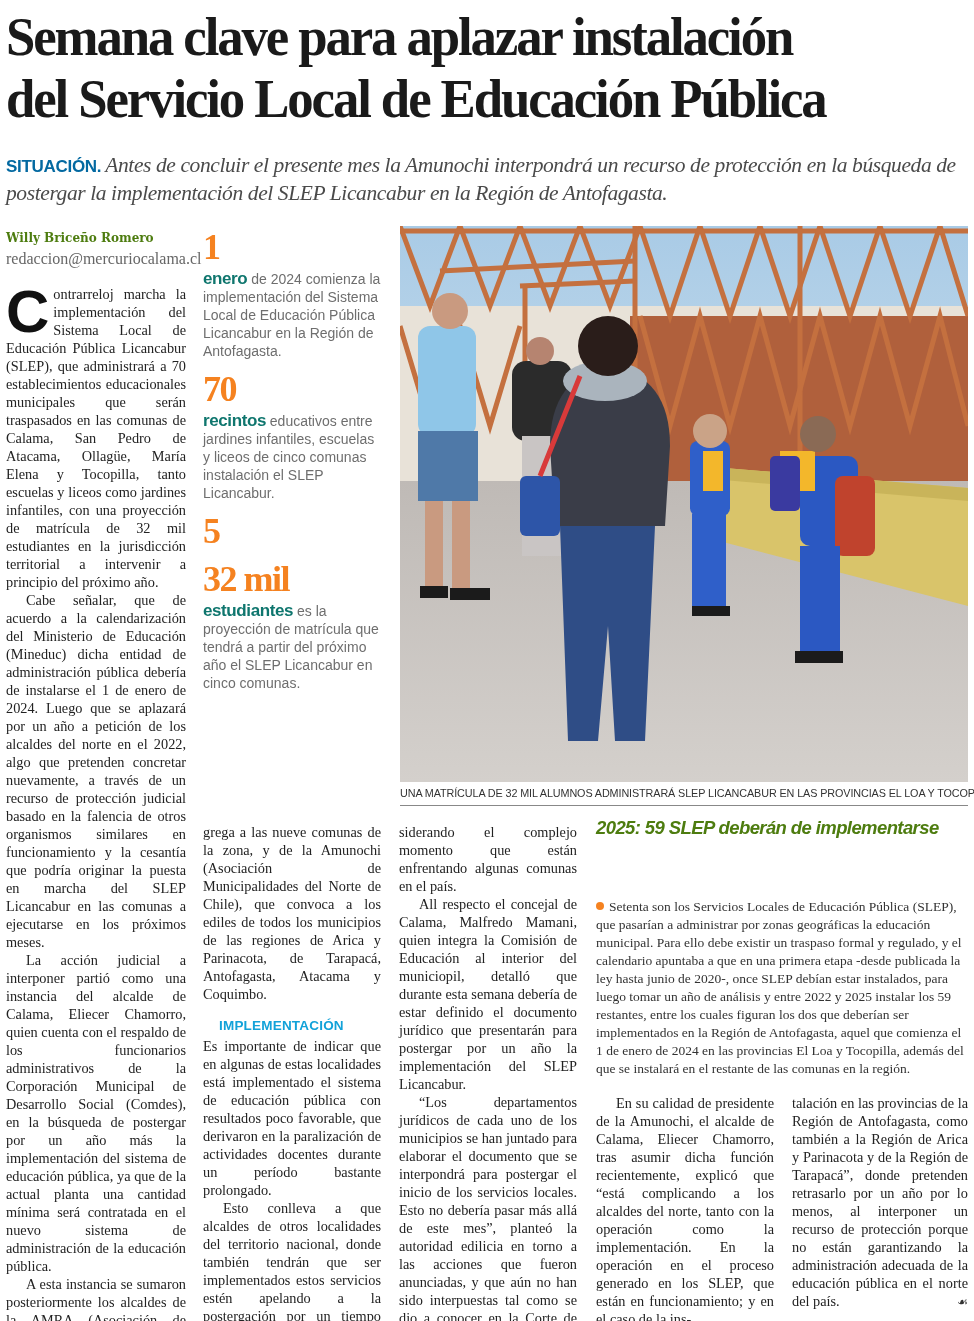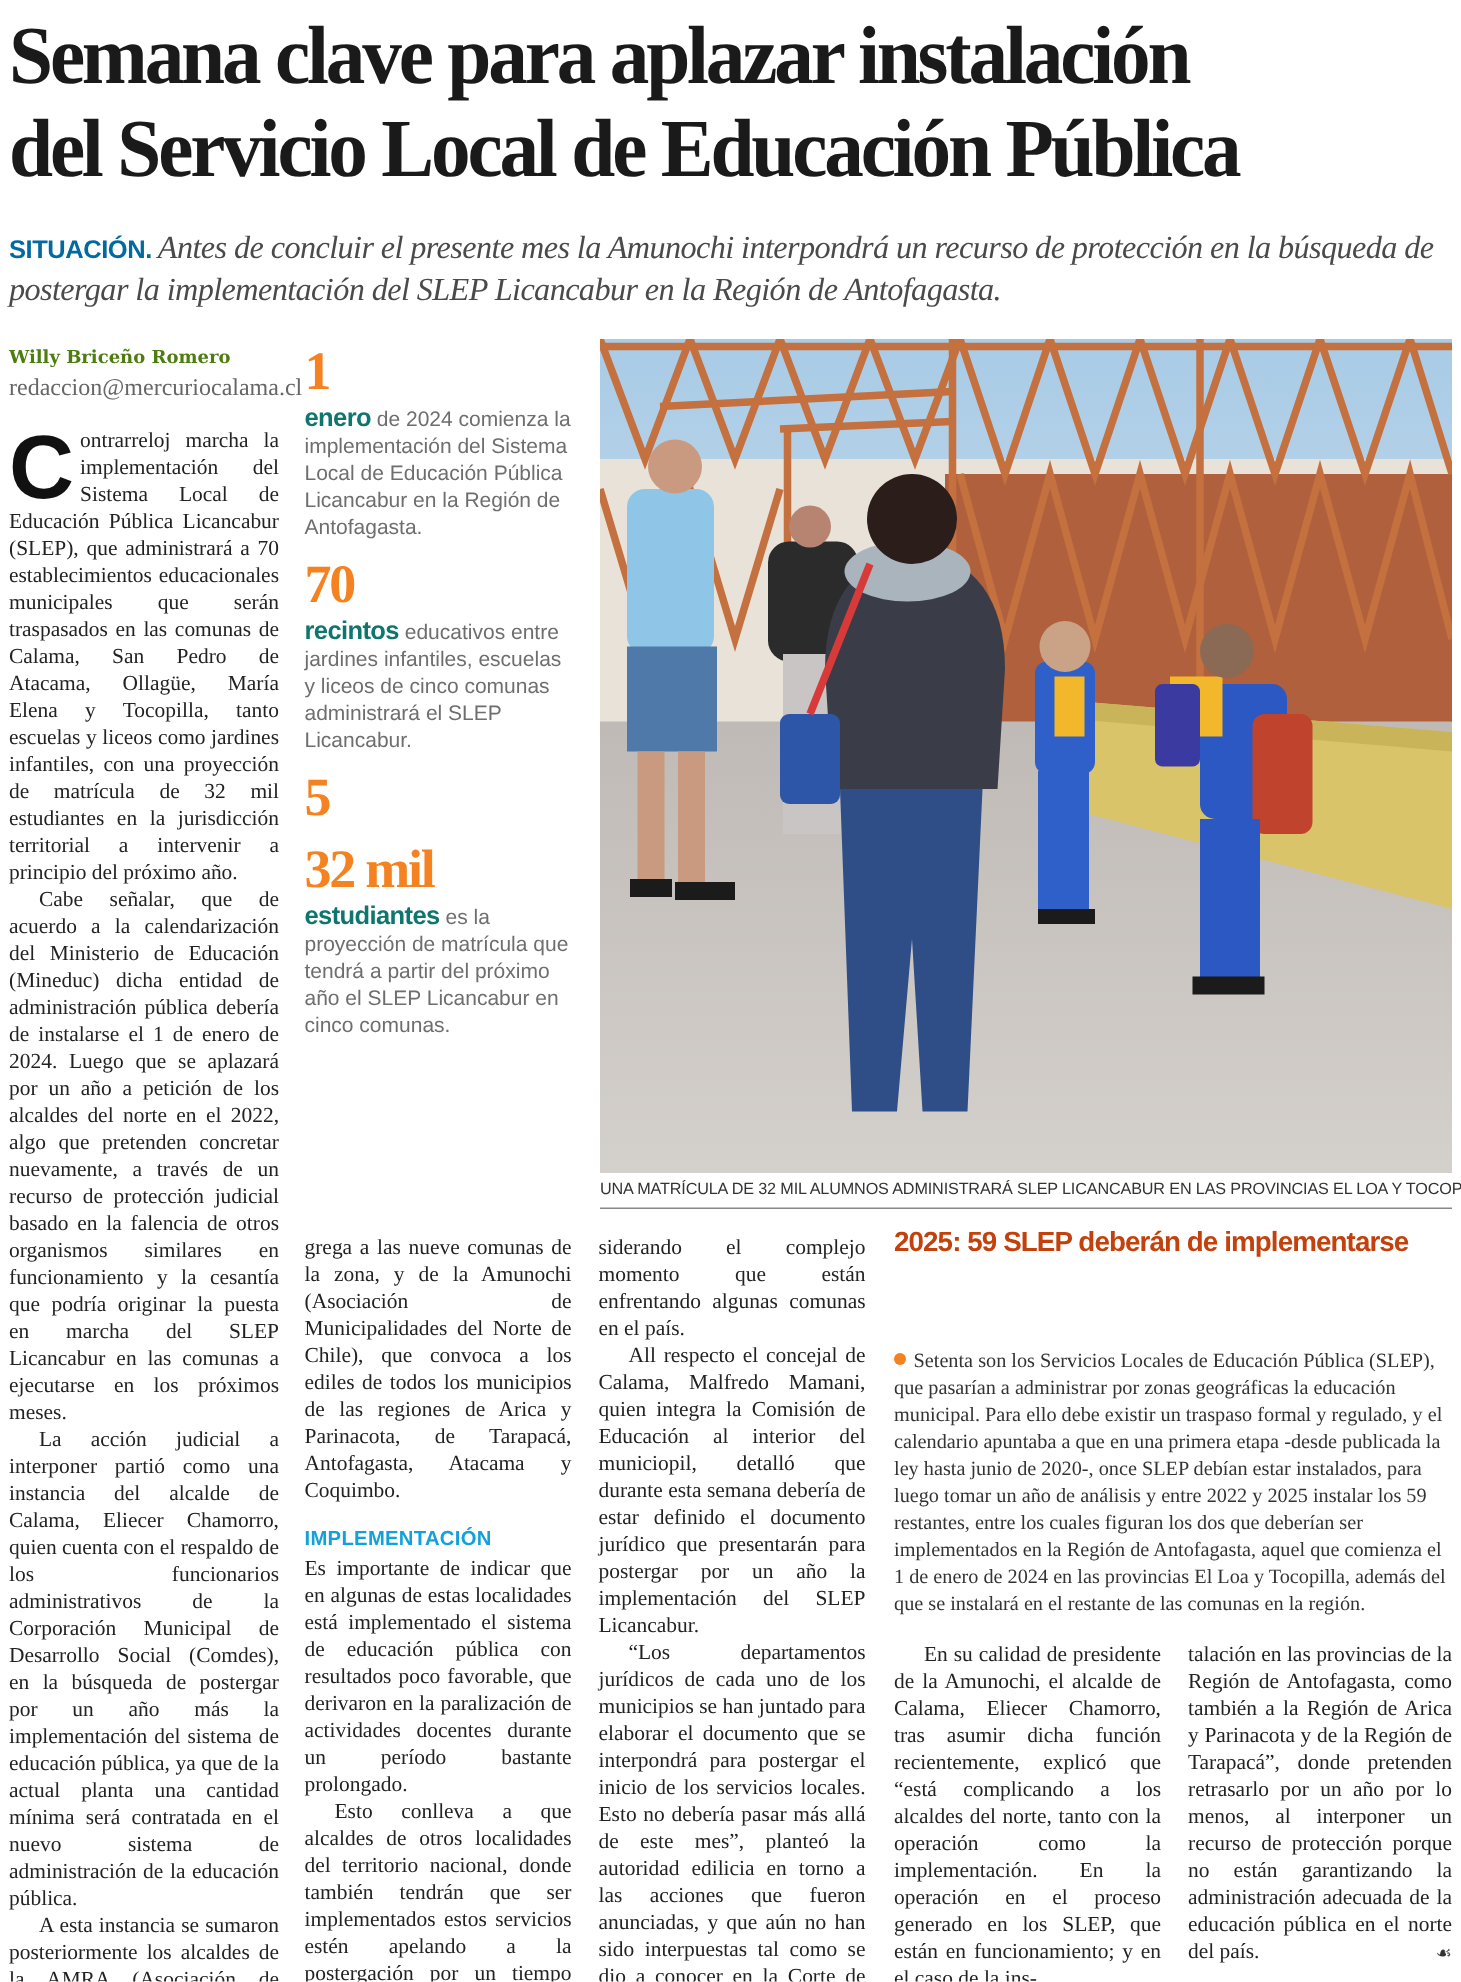--- a/index.html
+++ b/index.html
@@ -32,35 +32,35 @@
   .col p { text-indent: 20px; }
   .col p.noindent { text-indent: 0; }
   .col1 { left: 6px; top: 285px; width: 180px; }
   .col2 { left: 203px; top: 823px; width: 178px; }
   .col3 { left: 399px; top: 823px; width: 178px; }
   .col4 { left: 596px; top: 1094px; width: 178px; }
   .col5 { left: 792px; top: 1094px; width: 176px; }
 
   .dropcap { float: left; font-family: "Liberation Sans", sans-serif; font-weight: bold; font-size: 60px; line-height: 50px; margin: 2px 4px 0 0; color: #111; }
 
-  .subhead { font-family: "Liberation Sans", sans-serif; font-weight: bold; color: #12a2d9; font-size: 13.5px; margin: 14px 0 2px; text-indent: 0; letter-spacing: 0.2px; }
+  .subhead { font-family: "Liberation Sans", sans-serif; font-weight: bold; color: #12a2d9; font-size: 13.5px; margin: 14px 16px 2px; text-indent: 0; letter-spacing: 0.2px; }
 
   .facts { position: absolute; left: 203px; top: 228px; width: 180px; }
   .fact { margin-bottom: 10px; }
   .fact .num { font-family: "Liberation Serif", serif; font-weight: bold; font-size: 36px; line-height: 38px; color: #f58220; letter-spacing: -1.5px; }
   .fact .desc { font-family: "Liberation Sans", sans-serif; font-size: 14px; line-height: 18px; color: #6e6e6e; margin-top: 4px; }
   .fact .desc b { color: #0f766e; font-size: 17px; letter-spacing: -0.4px; }
 
   .credit { position: absolute; right: 6px; top: 232px; font-family: "Liberation Sans", sans-serif; font-size: 14px; color: #444; letter-spacing: 0.2px; }
 
   .photo { position: absolute; left: 400px; top: 226px; width: 568px; height: 556px; overflow: hidden; background: #c9c6c2; }
   .caption { position: absolute; left: 400px; top: 787px; width: 568px; font-family: "Liberation Sans", sans-serif; font-size: 10.8px; color: #333; letter-spacing: -0.1px; white-space: nowrap; }
   .caption-rule { position: absolute; left: 400px; top: 805px; width: 568px; height: 1px; background: #888; }
 
-  .box-title { position: absolute; left: 596px; top: 817px; width: 374px; font-family: "Liberation Sans", sans-serif; font-weight: bold; font-size: 18.5px; color: #c2410c; letter-spacing: -0.6px; white-space: nowrap; }
+  .box-title { position: absolute; left: 596px; top: 817px; width: 374px; font-family: "Liberation Sans", sans-serif; font-weight: bold; font-size: 18.5px; color: #4d7c0f; letter-spacing: -0.6px; white-space: nowrap; font-style: italic; }
   .box-body { position: absolute; left: 596px; top: 858px; width: 372px; font-family: Liberation Serif, serif; font-size: 13.5px; line-height: 18px; color: #333; margin-top: 40px; }
   .box-body .bullet { display: inline-block; width: 8px; height: 8px; border-radius: 50%; background: #f58220; margin: 0 5px 1px 0; }
 
   .endmark { float: right; font-family: "DejaVu Sans", sans-serif; font-size: 12px; color: #333; margin-top: 1px; }
 </style>
 </head>
 <body>
 
 <h1 class="headline">
   <div>Semana clave para aplazar instalación</div>
@@ -83,21 +83,21 @@
   <p>A esta instancia se sumaron posteriormente los alcaldes de la AMRA (Asociación de Municipalidades de la Región de Antofagasta), que con-</p>
 </div>
 
 <div class="facts">
   <div class="fact">
     <div class="num">1</div>
     <div class="desc"><b>enero</b><span> de 2024 comienza la implementación del Sistema Local de Educación Pública Licancabur en la Región de Antofagasta.</span></div>
   </div>
   <div class="fact">
     <div class="num">70</div>
-    <div class="desc"><b>recintos</b><span> educativos entre jardines infantiles, escuelas y liceos de cinco comunas administrará el SLEP Licancabur.</span></div>
+    <div class="desc"><b>recintos</b><span> educativos entre jardines infantiles, escuelas y liceos de cinco comunas instalación el SLEP Licancabur.</span></div>
   </div>
   <div class="fact">
     <div class="num">5</div>
   </div>
   <div class="fact">
     <div class="num">32 mil</div>
     <div class="desc"><b>estudiantes</b><span> es la proyección de matrícula que tendrá a partir del próximo año el SLEP Licancabur en cinco comunas.</span></div>
   </div>
 </div>
 

